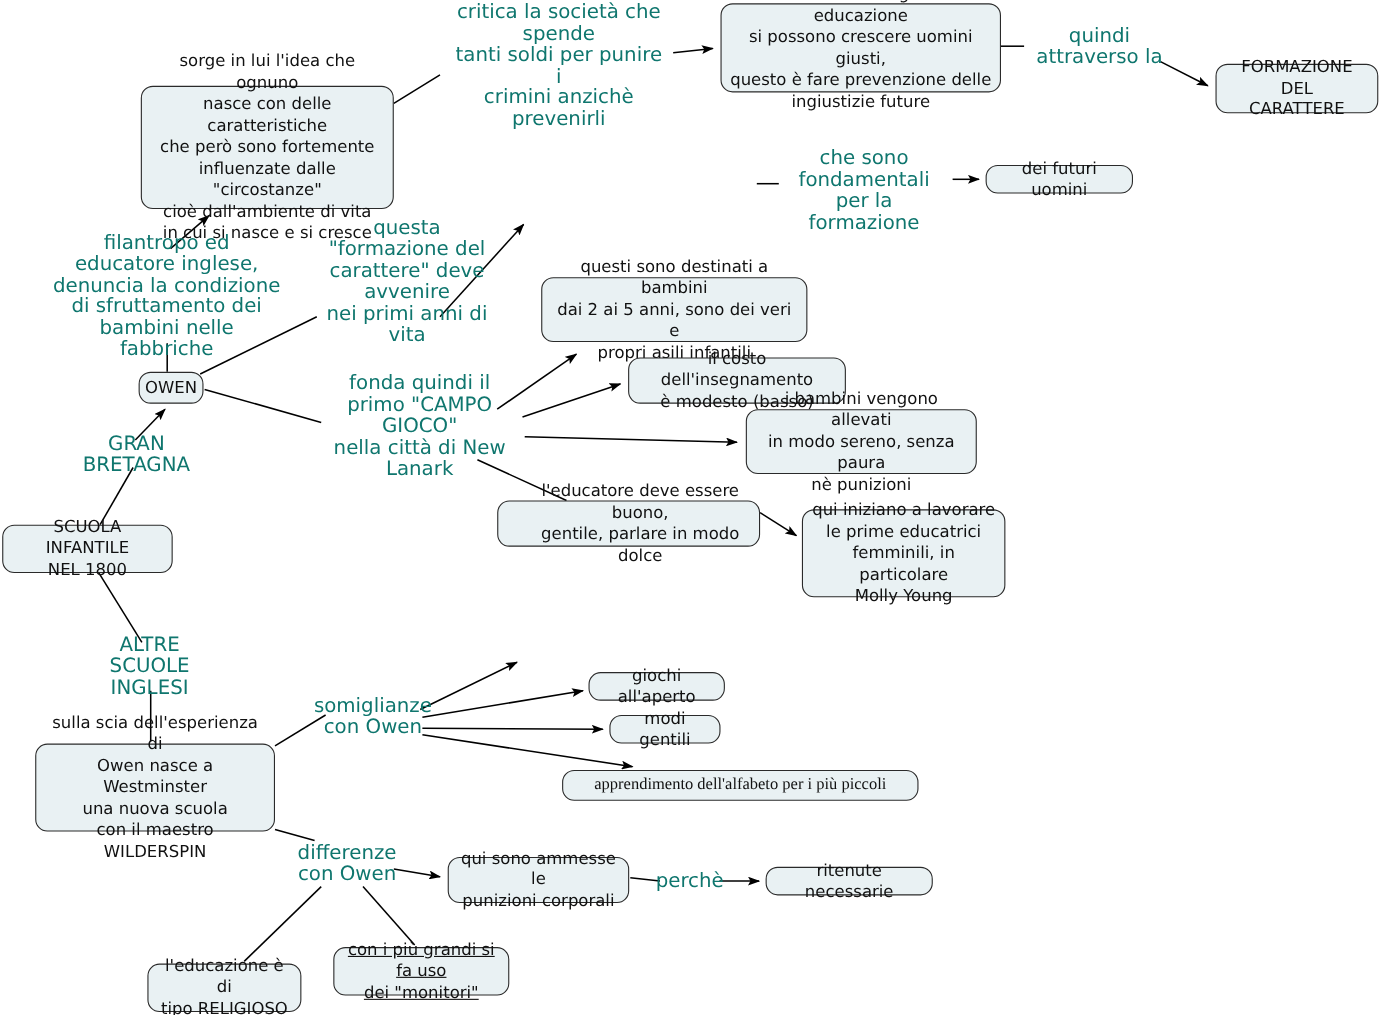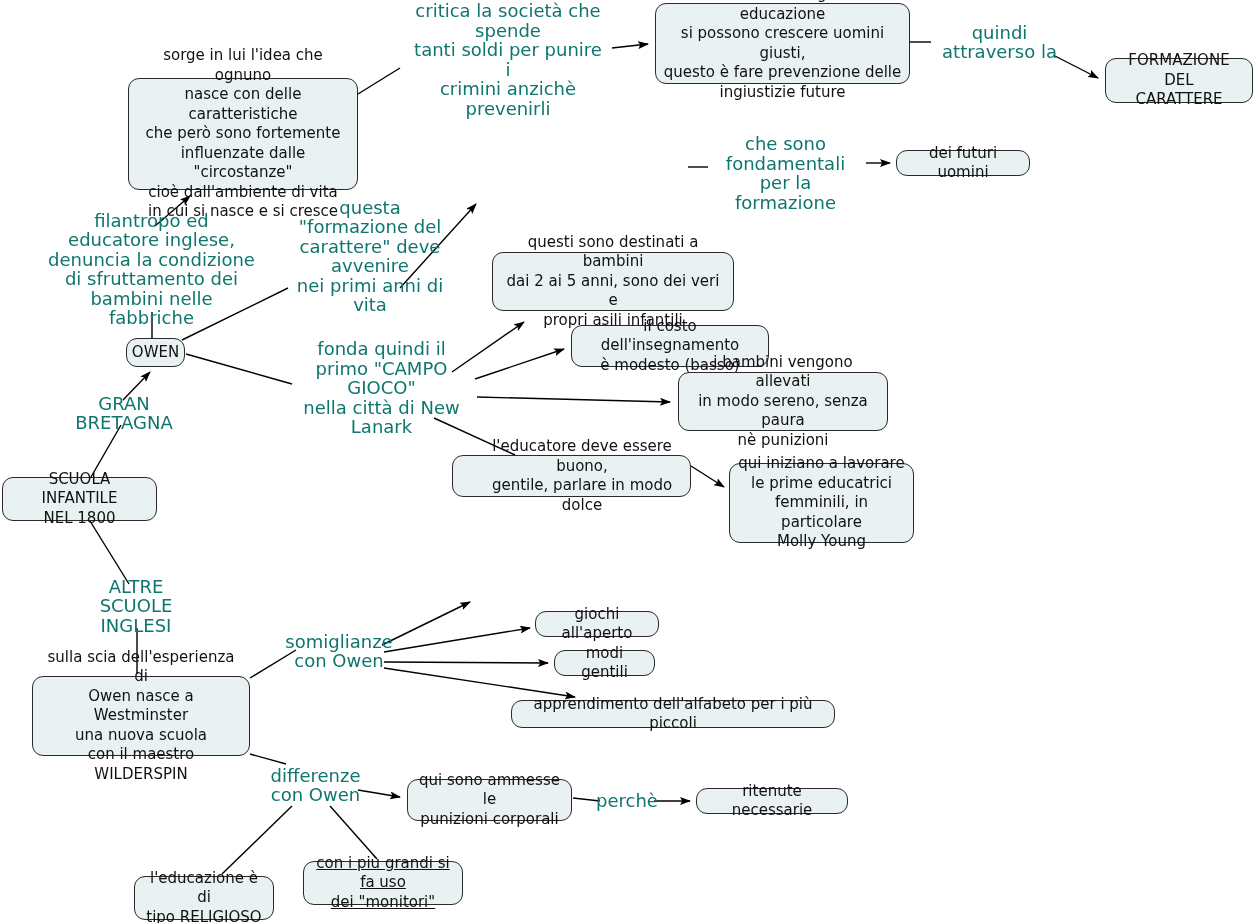--- a/index.html
+++ b/index.html
@@ -183,21 +183,21 @@
 
   <div class="node" style="left:535px;top:611px;width:124px;height:26px;">giochi all'aperto</div>
 
   <div class="node" style="left:554px;top:650px;width:101px;height:26px;">modi gentili</div>
 
   <div class="node" style="left:32px;top:676px;width:218px;height:80px;">sulla scia dell'esperienza di
 Owen nasce a Westminster
 una nuova scuola
 con il maestro WILDERSPIN</div>
 
-  <div class="node" style="left:511px;top:700px;width:324px;height:28px;">apprendimento dell'alfabeto per i più piccoli</div>
+  <div class="node" style="left:511px;top:700px;width:324px;height:28px;font-family:Liberation Serif, serif;">apprendimento dell'alfabeto per i più piccoli</div>
 
   <div class="node" style="left:407px;top:779px;width:165px;height:42px;">qui sono ammesse le
 punizioni corporali</div>
 
   <div class="node" style="left:696px;top:788px;width:152px;height:26px;">ritenute necessarie</div>
 
   <div class="node" style="left:303px;top:861px;width:160px;height:44px;text-decoration:underline;">con i più grandi si fa uso
 dei "monitori"</div>
 
   <div class="node" style="left:134px;top:876px;width:140px;height:44px;">l'educazione è di

